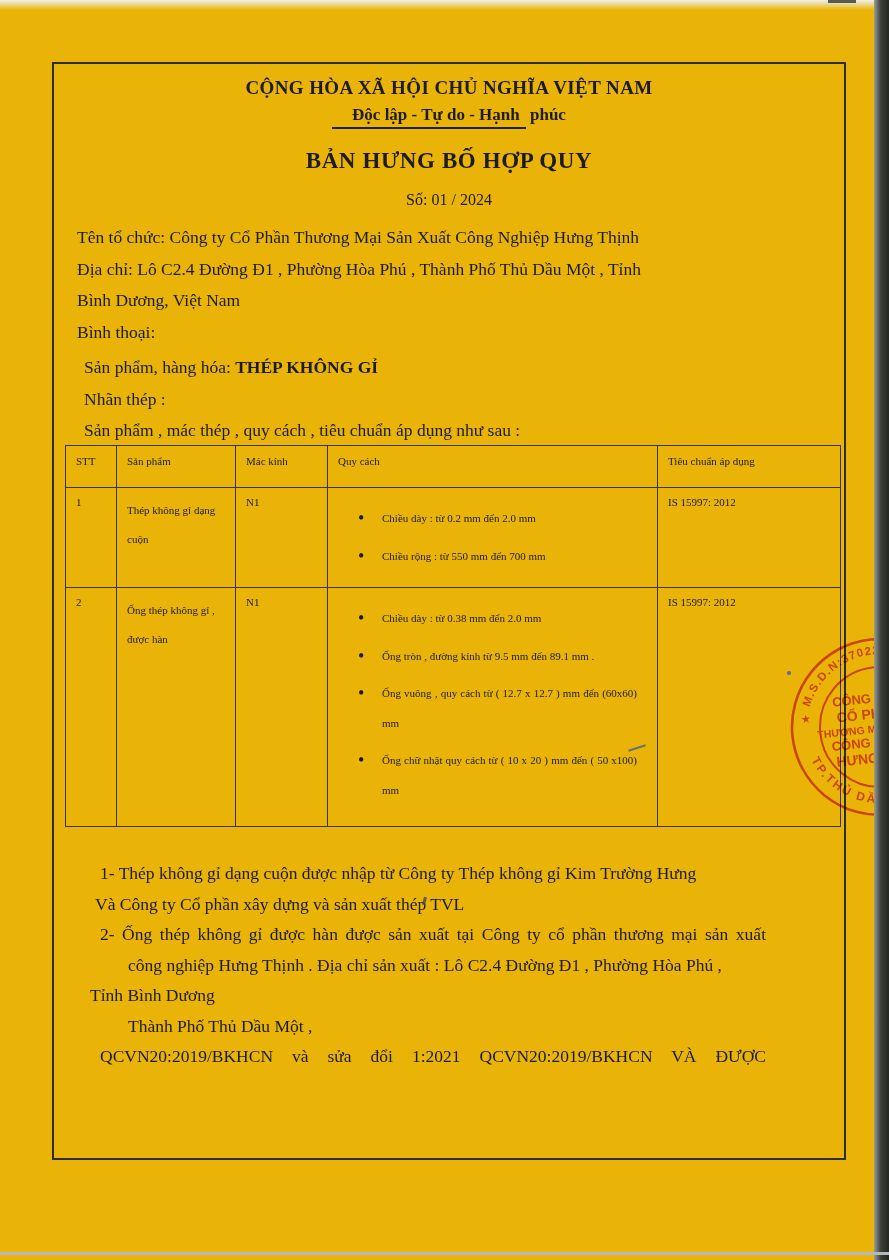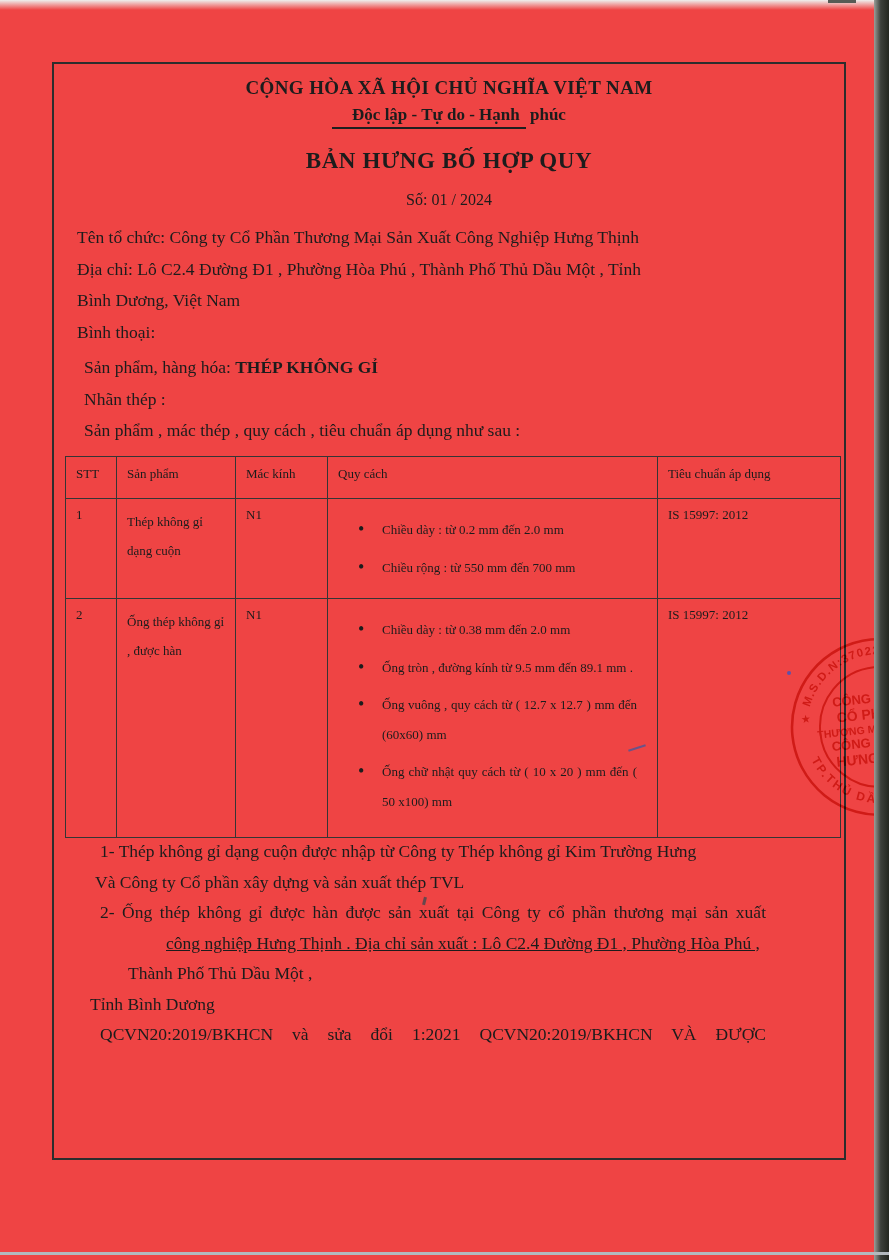--- a/index.html
+++ b/index.html
@@ -1,18 +1,18 @@
 <!DOCTYPE html>
 <html><head>
 <meta charset="utf-8">
 <style>
   html,body{margin:0;padding:0;}
   .page{
     position:relative;width:889px;height:1260px;overflow:hidden;
-    background:#ef4444;
+    background:#eab308;
     font-family:"Liberation Serif","DejaVu Serif",serif;
     color:#1c1c1c;
   }
   
   .top-shade{position:absolute;left:0;top:0;width:889px;height:10px;
     background:linear-gradient(#eef0ee,rgba(255,255,255,0));}
   .edge-right{position:absolute;top:0;left:874px;width:15px;height:1260px;
     background:linear-gradient(90deg,#9a9e99,#3c403a 45%,#23271f);}
   .edge-bottom{position:absolute;left:0;top:1252px;width:889px;height:3px;background:#b3b9bd;}
   .speck-tr{position:absolute;left:828px;top:0;width:28px;height:3px;background:#565b55;}
@@ -30,23 +30,23 @@
   .hdr-line2{margin-top:6px;font-size:17px;font-weight:bold;}
   .hdr-underline{border-bottom:2.5px solid #1f1f1f;padding:0 6px 3px 20px;}
   .doc-title{position:absolute;left:0;top:84px;width:100%;font-size:23px;font-weight:bold;letter-spacing:.6px;}
   .doc-number{position:absolute;left:0;top:127px;width:100%;font-size:16px;}
 
   .org{position:absolute;left:23px;top:158px;width:762px;font-size:17.5px;line-height:31.5px;}
   .prod{position:absolute;left:30px;top:288px;width:750px;font-size:17.5px;line-height:31.5px;}
   .bold{font-weight:bold;}
 
   table.spec{
-    position:absolute;left:11px;top:392px;width:775px;
+    position:absolute;left:11px;top:381px;width:775px;
     border-collapse:collapse;table-layout:fixed;
-    font-size:13px;
+    font-size:11px;
     border-radius:9px;
   }
   table.spec td,table.spec th{
     border:1.4px solid #353535;vertical-align:top;
     padding:8px 10px;font-weight:normal;text-align:left;
   }
   col.c-stt{width:51px;}col.c-sp{width:119px;}col.c-mt{width:92px;}col.c-qc{width:330px;}col.c-tc{width:183px;}
   tr.h-row td{height:24px;padding-top:9px;}
   tr.r1 td{height:78px;}
   tr.r2 td{height:222px;}
@@ -54,26 +54,26 @@
   td.cell-sp{text-align:justify;text-align-last:left;line-height:29px;}
   td.cell-qc{padding:4px 8px 4px 0;}
   ul.qlist{list-style:none;margin:8px 0 0 0;padding:0;}
   ul.qlist li{
     position:relative;padding:0 10px 0 44px;margin-bottom:8px;
     text-align:justify;text-align-last:left;line-height:29.5px;
   }
   ul.qlist li::before{
     content:"•";position:absolute;left:20px;top:0;font-size:18px;
   }
-  .notes{position:absolute;left:0;top:772px;width:720px;font-size:17.5px;line-height:30.5px;}
+  .notes{position:absolute;left:0;top:794px;width:720px;font-size:17.5px;line-height:30.5px;}
   .nline{padding-right:8px;}
   .n0{padding-left:46px;}
   .n1{padding-left:41px;}
   .n2{padding-left:46px;text-align:justify;text-align-last:justify;}
-  .n3{padding-left:112px;text-decoration:underline;}
+  .n3{padding-left:74px;}
   .n4{padding-left:74px;}
   .n5{padding-left:36px;}
   .n6{padding-left:41px;}
   .n7{padding-left:46px;text-align:justify;text-align-last:justify;}
   .n8{padding-left:8px;}
 
   .stamp{
     position:absolute;left:775px;top:628px;width:230px;height:230px;
     mix-blend-mode:multiply;opacity:.93;
   }
@@ -151,22 +151,22 @@
         <td>IS 15997: 2012</td>
       </tr>
     </tbody>
       </table>
 
     <div class="notes">
       <div class="nline n0">1- Thép không gỉ dạng cuộn được nhập từ Công ty Thép không gỉ Kim Trường Hưng</div>
       <div class="nline n1">Và Công ty Cổ phần xây dựng và sản xuất thép TVL</div>
       <div class="nline n2">2- Ống thép không gỉ được hàn được sản xuất tại Công ty cổ phần thương mại sản xuất</div>
       <div class="nline n3">công nghiệp Hưng Thịnh . Địa chỉ sản xuất : Lô C2.4 Đường Đ1 , Phường Hòa Phú ,</div>
+      <div class="nline n5">Tỉnh Bình Dương</div>
       <div class="nline n4">Thành Phố Thủ Dầu Một ,</div>
-      <div class="nline n5">Tỉnh Bình Dương</div>
       <div class="nline n7">QCVN20:2019/BKHCN và sửa đổi 1:2021 QCVN20:2019/BKHCN VÀ ĐƯỢC</div>
     </div>
   </div>
 
   <svg class="stamp" viewBox="0 0 230 230" width="230" height="230">
     <g stroke="#dc5747" fill="none" transform="rotate(-6 105 99)">
       <circle cx="105" cy="99" r="88" stroke-width="2.6"></circle>
       <circle cx="105" cy="99" r="60" stroke-width="2"></circle>
     </g>
     <g fill="#dc5747" transform="rotate(-6 105 99)">

